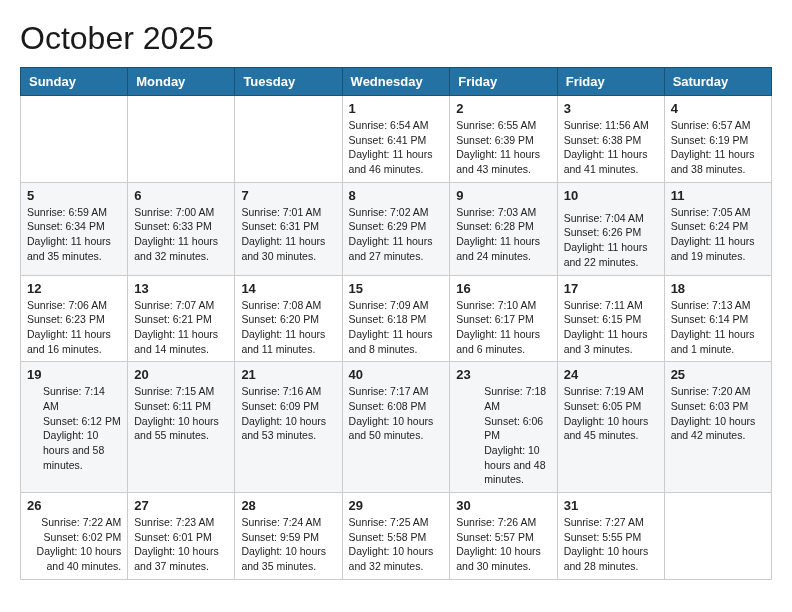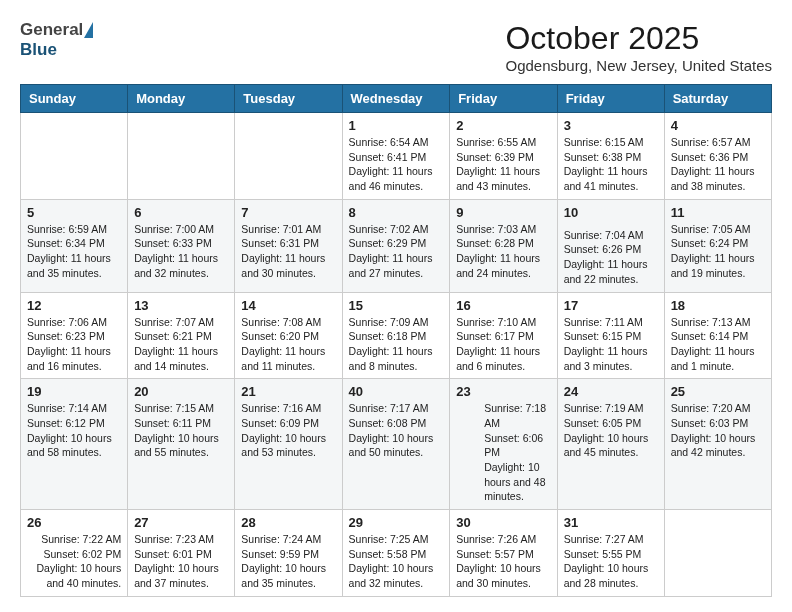--- a/index.html
+++ b/index.html
@@ -94,30 +94,22 @@
       border-right: 0px solid transparent;
       border-bottom: 16px solid #2471a3;
       display: inline-block;
       margin-left: 1px;
     }
   </style>
 </head>
 <body>
 
 <div class="header-area">
-  <div class="logo">
-    <div class="logo-wrapper">
-      <span class="logo-text-general">General</span>
-      <span class="logo-triangle"></span>
-    </div>
-    <span class="logo-text-blue">Blue</span>
-  </div>
   <div class="title-area">
     <div class="month-title">October 2025</div>
-    <div class="location-title">Ogdensburg, New Jersey, United States</div>
   </div>
 </div>
 
 <table class="calendar">
   <thead>
     <tr>
     <th>Sunday</th>
         <th>Monday</th>
         <th>Tuesday</th>
         <th>Wednesday</th>
@@ -138,28 +130,28 @@
 Daylight: 11 hours and 46 minutes.</div>
         </td>
         <td>
           <div class="day-number">2</div>
           <div class="day-info" style="white-space: pre-line;">Sunrise: 6:55 AM
 Sunset: 6:39 PM
 Daylight: 11 hours and 43 minutes.</div>
         </td>
         <td>
           <div class="day-number">3</div>
-          <div class="day-info" style="white-space: pre-line;">Sunrise: 6:15 AM
+          <div class="day-info" style="white-space: pre-line;">Sunrise: 11:56 AM
 Sunset: 6:38 PM
 Daylight: 11 hours and 41 minutes.</div>
         </td>
         <td>
           <div class="day-number">4</div>
           <div class="day-info" style="white-space: pre-line;">Sunrise: 6:57 AM
-Sunset: 6:36 PM
+Sunset: 6:19 PM
 Daylight: 11 hours and 38 minutes.</div>
         </td>
       </tr>
       <tr>
         <td>
           <div class="day-number">5</div>
           <div class="day-info" style="white-space: pre-line;">Sunrise: 6:59 AM
 Sunset: 6:34 PM
 Daylight: 11 hours and 35 minutes.</div>
         </td>
@@ -240,21 +232,21 @@
         <td>
           <div class="day-number">18</div>
           <div class="day-info" style="white-space: pre-line;">Sunrise: 7:13 AM
 Sunset: 6:14 PM
 Daylight: 11 hours and 1 minute.</div>
         </td>
       </tr>
       <tr>
         <td>
           <div class="day-number">19</div>
-          <div class="day-info" style="white-space: pre-line;">Sunrise: 7:14 AM
+          <div class="day-info" style="white-space: pre-line; margin-left: 16px;">Sunrise: 7:14 AM
 Sunset: 6:12 PM
 Daylight: 10 hours and 58 minutes.</div>
         </td>
         <td>
           <div class="day-number">20</div>
           <div class="day-info" style="white-space: pre-line;">Sunrise: 7:15 AM
 Sunset: 6:11 PM
 Daylight: 10 hours and 55 minutes.</div>
         </td>
         <td>

